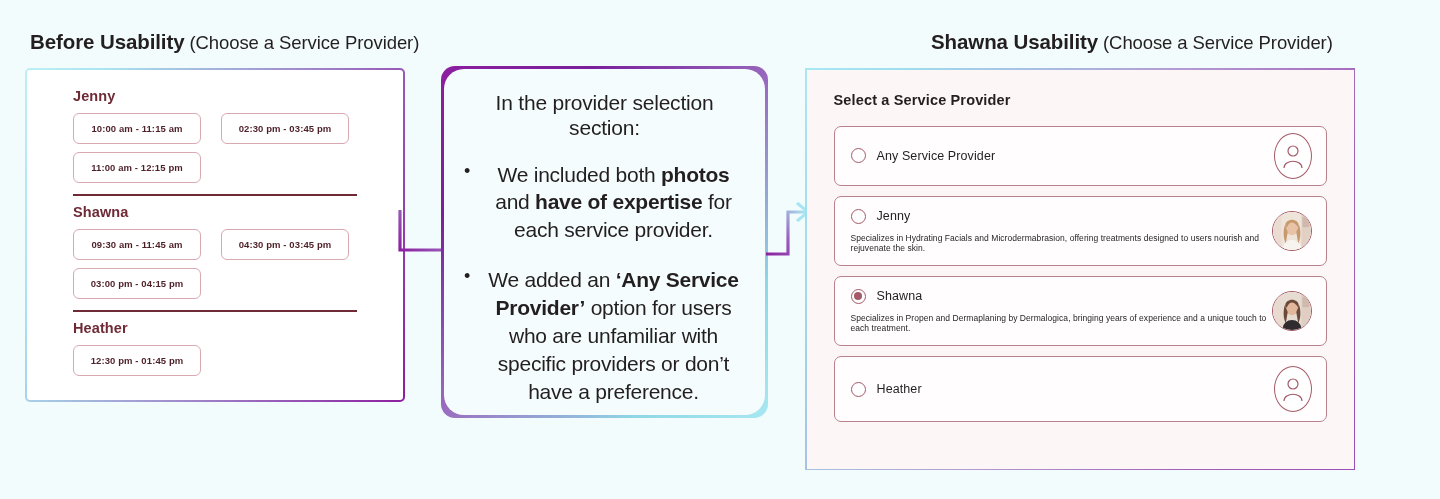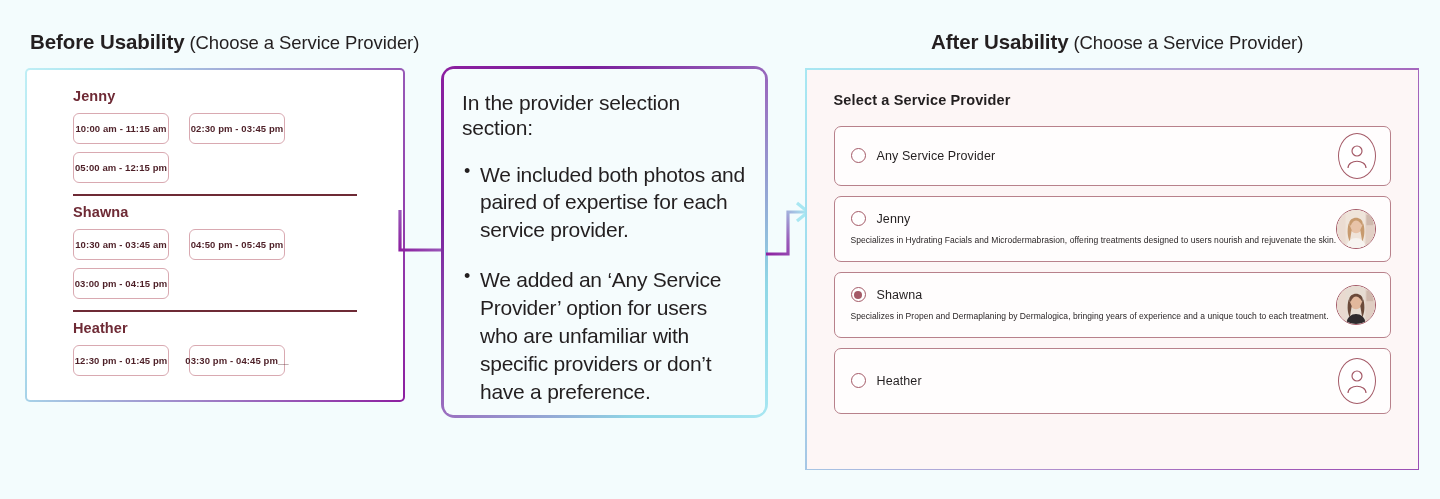--- a/index.html
+++ b/index.html
@@ -72,21 +72,21 @@
     letter-spacing: 0.1px;
   }
 
   .slot-row {
     display: flex;
     gap: 20px;
     margin-left: 24px;
     margin-bottom: 8px;
   }
   .slot {
-    width: 96px;
+    width: 128px;
     height: 31px;
     border: 1px solid #d9a9b1;
     border-radius: 6px;
     background: #fff;
     color: #4d1f27;
     font-size: 9.5px;
     font-weight: bold;
     letter-spacing: 0.1px;
     display: flex;
     align-items: center;
@@ -115,23 +115,24 @@
     width: 327px;
     height: 352px;
     border-radius: 14px;
     padding: 3px;
     background: linear-gradient(135deg, #8c1fa0 0%, #7a1f9c 22%, #9a6fc0 52%, #8fd7e6 80%, #a8e7f2 100%);
   }
   .callout-inner {
     width: 100%;
     height: 100%;
     background: #f5fcfd;
-    border-radius: 9px;
+    border-radius: 20px;
     padding: 22px 18px 16px 18px;
     color: #231f20;
+    text-align: center;
   }
   .callout-lead {
     font-size: 21px;
     line-height: 1.18;
     margin-bottom: 20px;
     letter-spacing: -0.2px;
   }
   .callout-list { list-style: none; }
   .callout-list li {
     position: relative;
@@ -142,28 +143,28 @@
     letter-spacing: -0.25px;
   }
   .callout-list li:last-child { margin-bottom: 0; }
   .callout-list li .bullet {
     position: absolute;
     left: 2px;
     top: -1px;
     font-size: 18px;
     line-height: 1.33;
   }
-  .callout-list b { font-weight: normal; }
+  .callout-list b { font-weight: bold; }
 
   
   .after-panel {
     position: absolute;
     left: 805px;
     top: 68px;
-    width: 614px;
+    width: 550px;
     height: 402px;
     padding: 1.5px;
     background: linear-gradient(118deg, #a8e7f2 0%, #9fdcee 14%, #b39ad2 50%, #a25fba 78%, #9b4fb4 100%);
   }
   .after-inner {
     width: 100%;
     height: 100%;
     background: #fdf6f6;
     padding: 22px 27px 0 27px;
   }
@@ -251,69 +252,68 @@
 </style>
 </head>
 <body>
 
 <div class="stage">
 
   <div class="heading" id="heading-before">
     <span class="strong">Before Usability</span><span class="light"> (Choose a Service Provider)</span>
   </div>
   <div class="heading" id="heading-after">
-    <span class="strong">After Usability</span><span class="light"> (Choose a Service Provider)</span>
+    <span class="strong">Shawna Usability</span><span class="light"> (Choose a Service Provider)</span>
   </div>
 
   <div class="before-panel">
     <div class="before-inner" id="before-content">
         <div class="provider-name">Jenny</div>
         <div class="slot-row">
           <div class="slot">10:00 am - 11:15 am</div>
           <div class="slot">02:30 pm - 03:45 pm</div>
         </div>
         <div class="slot-row">
-          <div class="slot">05:00 am - 12:15 pm</div>
+          <div class="slot">11:00 am - 12:15 pm</div>
           <div class="slot empty"></div>
         </div>
         <div class="divider"></div>
         <div class="provider-name">Shawna</div>
         <div class="slot-row">
-          <div class="slot">10:30 am - 03:45 am</div>
-          <div class="slot">04:50 pm - 05:45 pm</div>
+          <div class="slot">09:30 am - 11:45 am</div>
+          <div class="slot">04:30 pm - 03:45 pm</div>
         </div>
         <div class="slot-row">
           <div class="slot">03:00 pm - 04:15 pm</div>
           <div class="slot empty"></div>
         </div>
         <div class="divider"></div>
         <div class="provider-name">Heather</div>
         <div class="slot-row">
           <div class="slot">12:30 pm - 01:45 pm</div>
-          <div class="slot">03:30 pm - 04:45 pm__</div>
         </div>
       </div>
   </div>
 
   <svg class="connector" style="left:398px; top:200px;" width="52" height="62" viewBox="0 0 52 62">
     <defs>
       <linearGradient id="gradL" x1="0" y1="1" x2="1" y2="0">
         <stop offset="0%" stop-color="#8c1fa0"></stop>
         <stop offset="55%" stop-color="#9a5fbb"></stop>
         <stop offset="100%" stop-color="#a8e7f2"></stop>
       </linearGradient>
     </defs>
     <path d="M2 10 L 2 50 L 46 50" fill="none" stroke="url(#gradL)" stroke-width="3.2"></path>
   </svg>
 
   <div class="callout">
     <div class="callout-inner">
       <div class="callout-lead">In the provider selection section:</div>
       <ul class="callout-list" id="callout-list">
-          <li><span class="bullet">•</span><span>We included both </span><b>photos</b><span> and </span><b>paired of expertise</b><span> for each service provider.</span></li>
+          <li><span class="bullet">•</span><span>We included both </span><b>photos</b><span> and </span><b>have of expertise</b><span> for each service provider.</span></li>
           <li><span class="bullet">•</span><span>We added an </span><b>‘Any Service Provider’</b><span> option for users who are unfamiliar with specific providers or don’t have a preference.</span></li>
         </ul>
     </div>
   </div>
 
   <svg class="connector" style="left:764px; top:196px;" width="48" height="66" viewBox="0 0 48 66">
     <defs>
       <linearGradient id="gradR" x1="0" y1="1" x2="1" y2="0">
         <stop offset="0%" stop-color="#8c1fa0"></stop>
         <stop offset="45%" stop-color="#9a5fbb"></stop>

